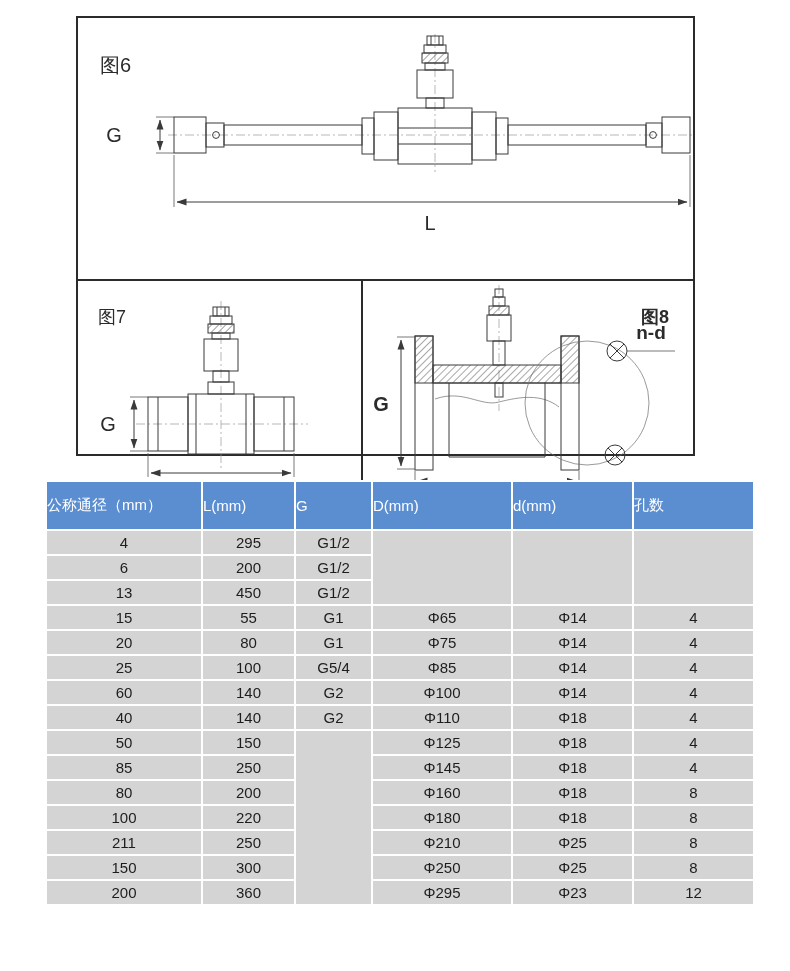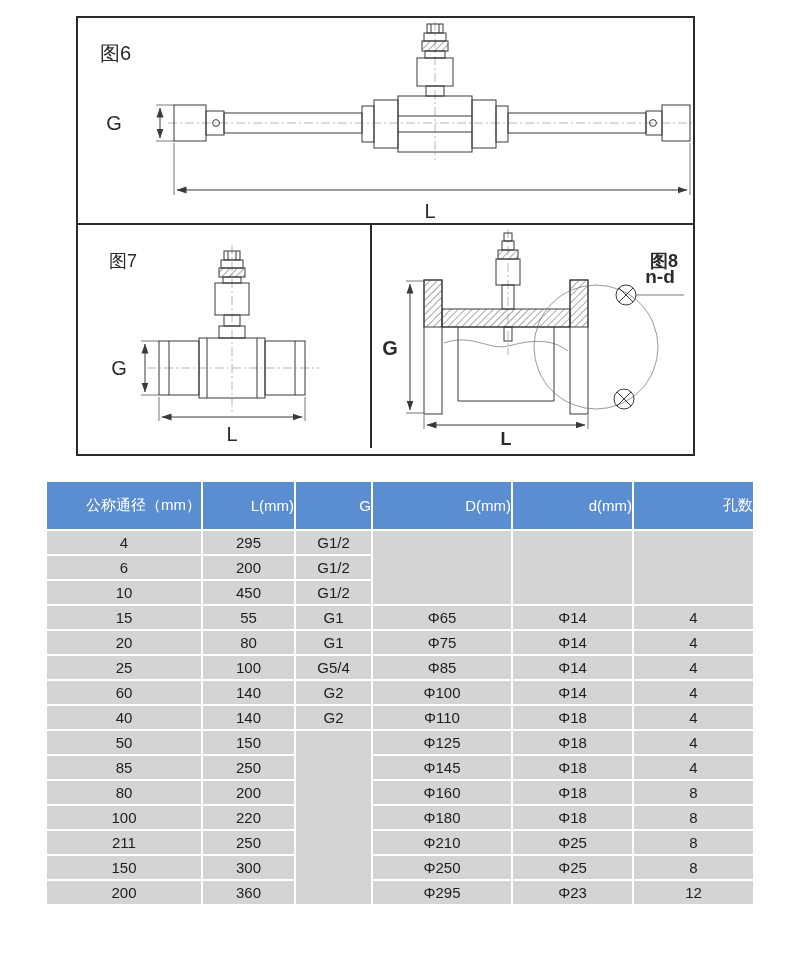--- a/index.html
+++ b/index.html
@@ -5,44 +5,44 @@
   html,body{margin:0;padding:0;background:#ffffff;}
   .page{
     position:relative;width:790px;height:971px;background:#ffffff;overflow:hidden;
     font-family:"Liberation Sans", sans-serif;
   }
   
   .figures{
     position:absolute;left:76px;top:16px;width:619px;height:440px;
     border:2px solid #2b2b2b;box-sizing:border-box;background:#fff;
   }
-  .fig6{height:207px;border-bottom:2px solid #2b2b2b;box-sizing:border-box;}
+  .fig6{height:251px;border-bottom:2px solid #2b2b2b;box-sizing:border-box;margin-top:12px;}
   .figrow{display:flex;height:223px;}
-  .fig7{width:316px;border-right:2px solid #2b2b2b;box-sizing:border-box;padding-left:11px;}
+  .fig7{width:316px;border-right:2px solid #2b2b2b;box-sizing:border-box;}
   .fig8{flex:1;font-weight:bold;}
   .figbox svg{display:block;}
   svg text{font-family:"Liberation Sans", sans-serif;fill:#2b2b2b;}
   .figlabel{font-size:20px;}
   .dimtext{font-size:20px;text-anchor:middle;}
   .ndtext{font-size:19px;text-anchor:middle;}
   .ln{stroke:#3a3a3a;stroke-width:1;fill:none;}
   .lnthin{stroke:#6d6d6d;stroke-width:0.7;fill:none;}
   .cl{stroke:#9a9a9a;stroke-width:0.7;fill:none;stroke-dasharray:9 3 2 3;}
   .dim{stroke:#3a3a3a;stroke-width:1;fill:none;}
   .ext{stroke:#555;stroke-width:0.8;fill:none;}
   .hatched{stroke:#3a3a3a;stroke-width:1;}
   
   .spec{
     position:absolute;left:45px;top:480px;width:708px;
     border-collapse:collapse;table-layout:fixed;
   }
   .spec th{
     background:var(--header-bg,#5b8ed0);color:var(--header-fg,#ffffff);
     font-weight:normal;font-size:15px;height:47px;border:2px solid #ffffff;
-    text-align:right;padding:0;
+    text-align:left;padding:0;
   }
   .spec td{
     background:var(--row-bg,#d4d4d4);color:#1d1d1d;font-size:15px;
     height:23px;border:2px solid #ffffff;text-align:center;padding:0;
   }
 </style>
 </head>
 <body>
 
 <div class="page">
@@ -271,21 +271,21 @@
           <td rowspan="3"></td>
           <td rowspan="3"></td>
           <td rowspan="3"></td>
         </tr>
         <tr>
           <td>6</td>
           <td>200</td>
           <td>G1/2</td>
         </tr>
         <tr>
-          <td>10</td>
+          <td>13</td>
           <td>450</td>
           <td>G1/2</td>
         </tr>
         <tr>
           <td>15</td>
           <td>55</td>
           <td>G1</td>
           <td>Φ65</td>
           <td>Φ14</td>
           <td>4</td>

